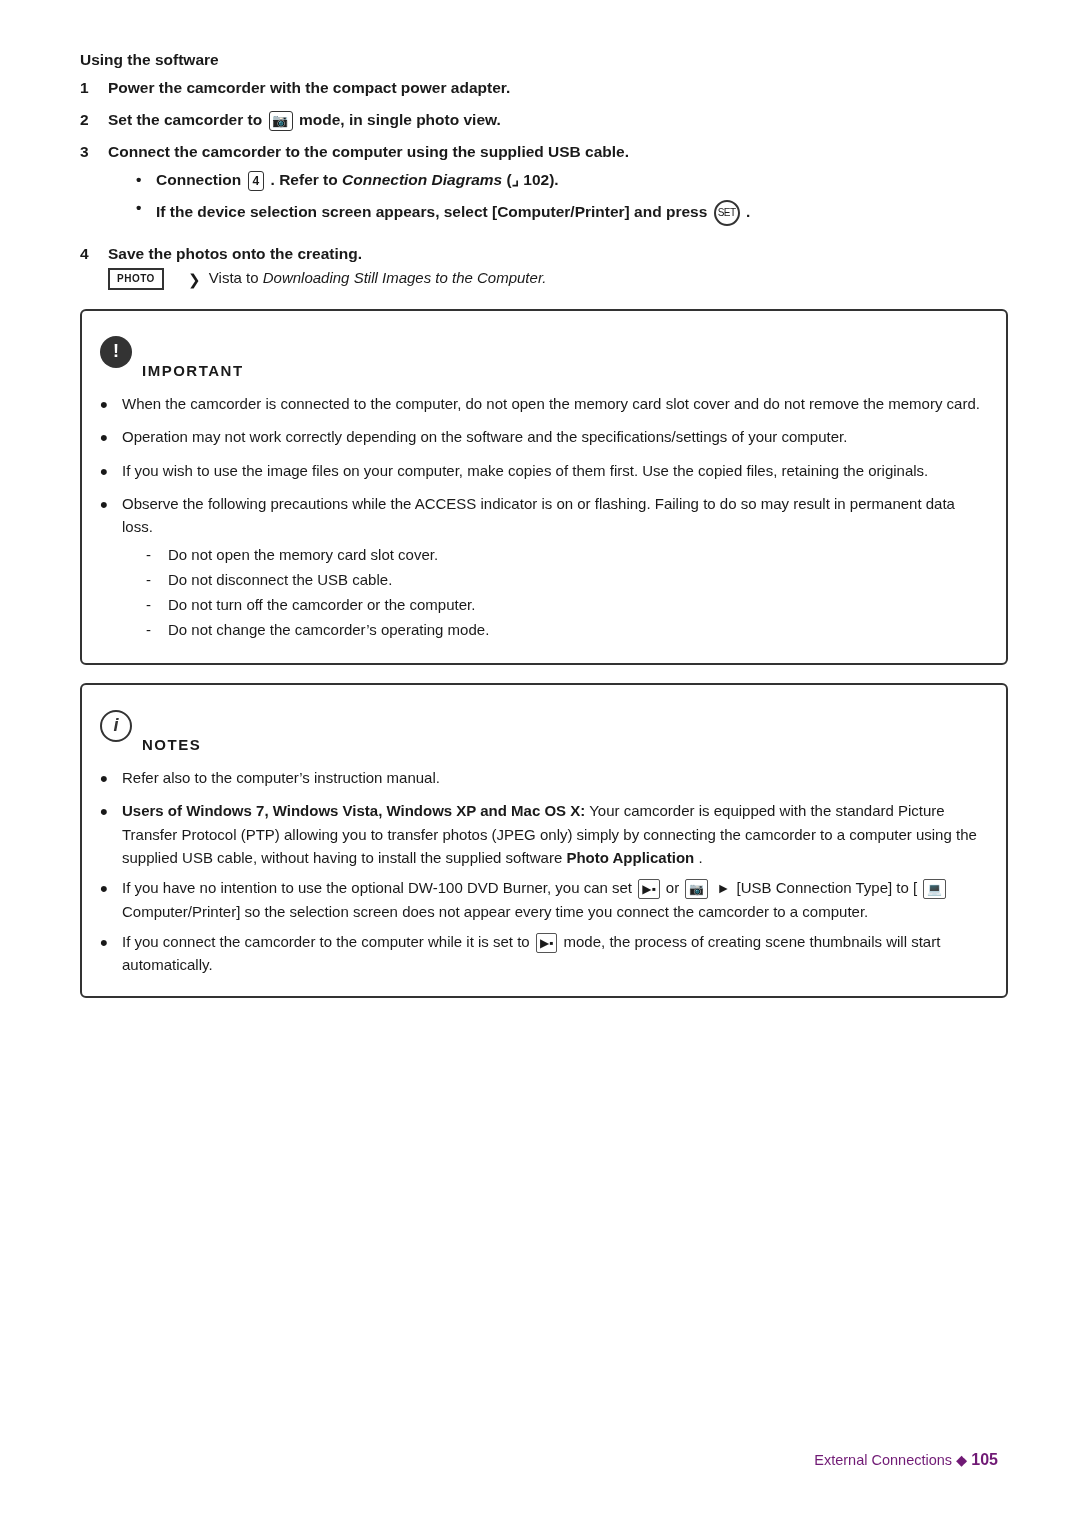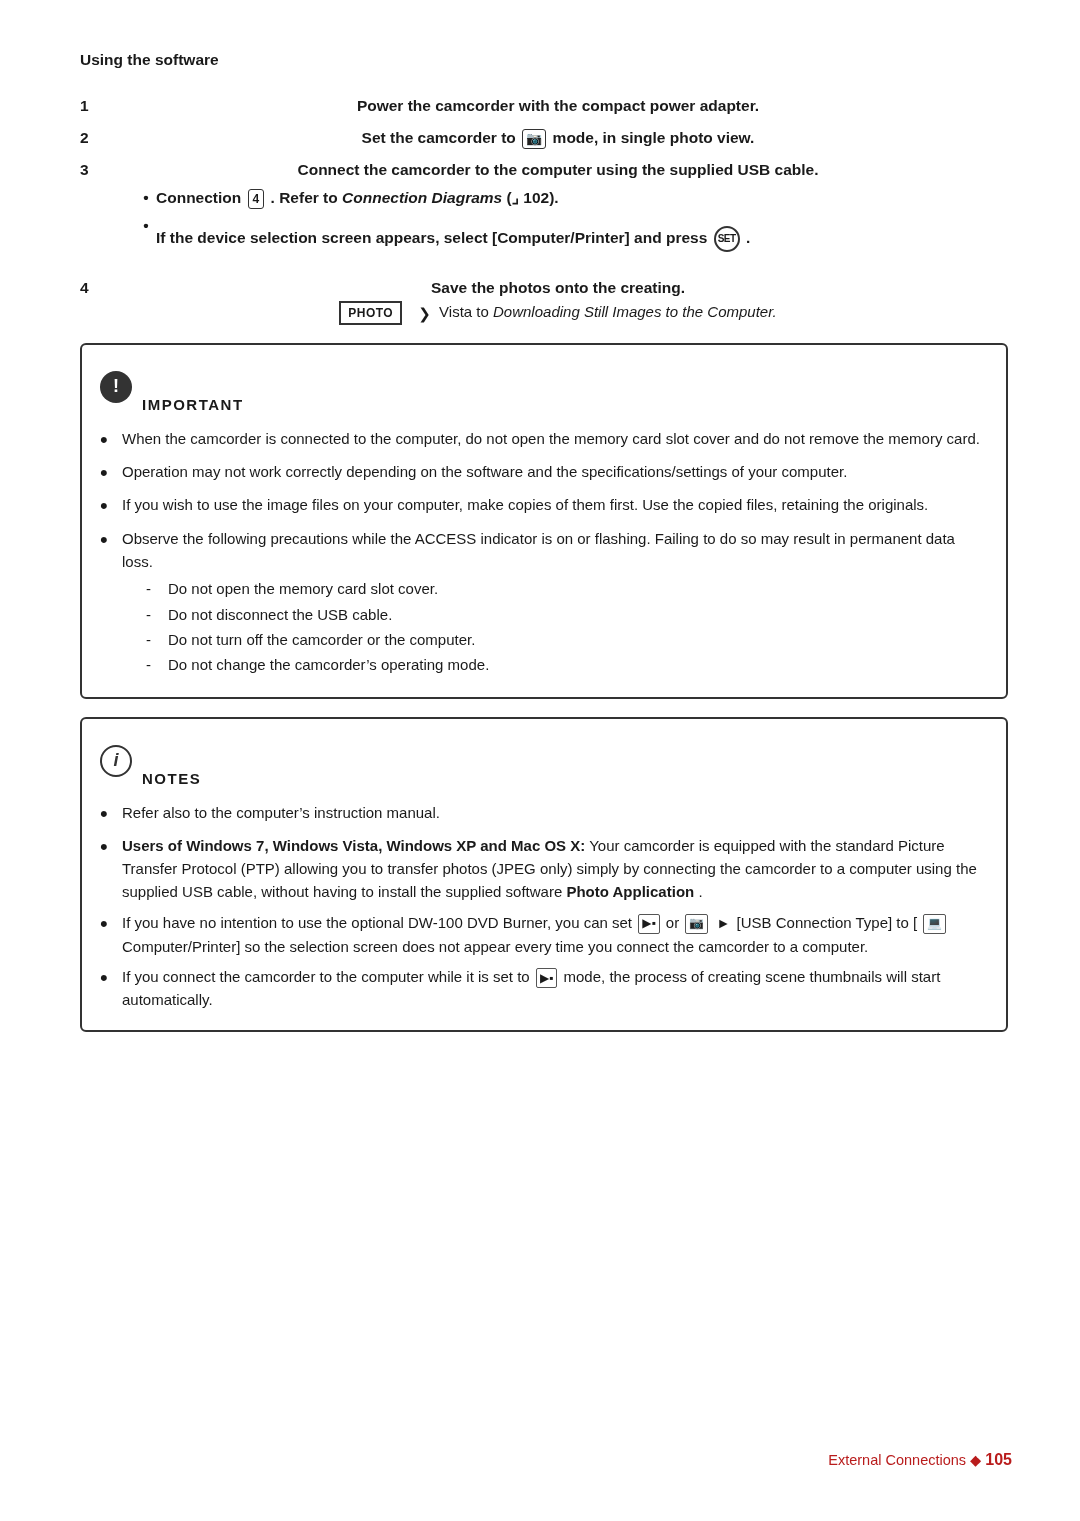--- a/index.html
+++ b/index.html
@@ -11,21 +11,21 @@
       color: #1a1a1a;
       width: 1080px;
       min-height: 1521px;
       padding: 48px 72px 60px 80px;
       line-height: 1.55;
     }
 
     .section-heading {
       font-weight: bold;
       font-size: 15.5px;
-      margin-bottom: 22px;
+      margin-bottom: 4px;
     }
 
     .numbered-list {
       list-style: none;
       margin-bottom: 6px;
     }
 
     .numbered-list > li {
       display: flex;
       margin-bottom: 8px;
@@ -35,21 +35,20 @@
     .num {
       font-weight: bold;
       min-width: 28px;
       font-size: 15.5px;
     }
 
     .num-content {
       font-weight: bold;
       font-size: 15.5px;
       flex: 1;
-      text-align: center;
     }
 
     .bullet-list {
       list-style: none;
       margin-left: 28px;
       margin-top: 4px;
     }
 
     .bullet-list li {
       display: flex;
@@ -94,36 +93,36 @@
 
     .set-btn {
       display: inline-flex;
       align-items: center;
       justify-content: center;
       border: 2px solid #333;
       border-radius: 50%;
       width: 26px;
       height: 26px;
       font-size: 10px;
-      font-weight: bold;
-      vertical-align: middle;
-      margin: 12px 2px;
+      font-weight: normal;
+      vertical-align: middle;
+      margin: 4px 2px;
       letter-spacing: -0.5px;
     }
 
     .photo-btn {
       display: inline-flex;
       align-items: center;
       justify-content: center;
       border: 2px solid #333;
       padding: 1px 7px;
       font-weight: bold;
-      font-size: 12px;
-      vertical-align: middle;
-      margin-right: 12px;
+      font-size: 10px;
+      vertical-align: middle;
+      margin-right: 20px;
       letter-spacing: 0.5px;
     }
 
     .photo-arrow {
       font-size: 15px;
       margin-right: 4px;
       vertical-align: middle;
     }
 
     .notice-box {
@@ -204,23 +203,23 @@
       margin-bottom: 2px;
     }
 
     .dash {
       min-width: 22px;
     }
 
     .page-footer {
       position: absolute;
       bottom: 48px;
-      right: 68px;
+      right: 82px;
       font-size: 14.5px;
-      color: #b91c1c;
+      color: #701a75;
     }
 
     .page-num {
       font-weight: bold;
       font-size: 16px;
     }
 
     .inline-box {
       display: inline-flex;
       align-items: center;

